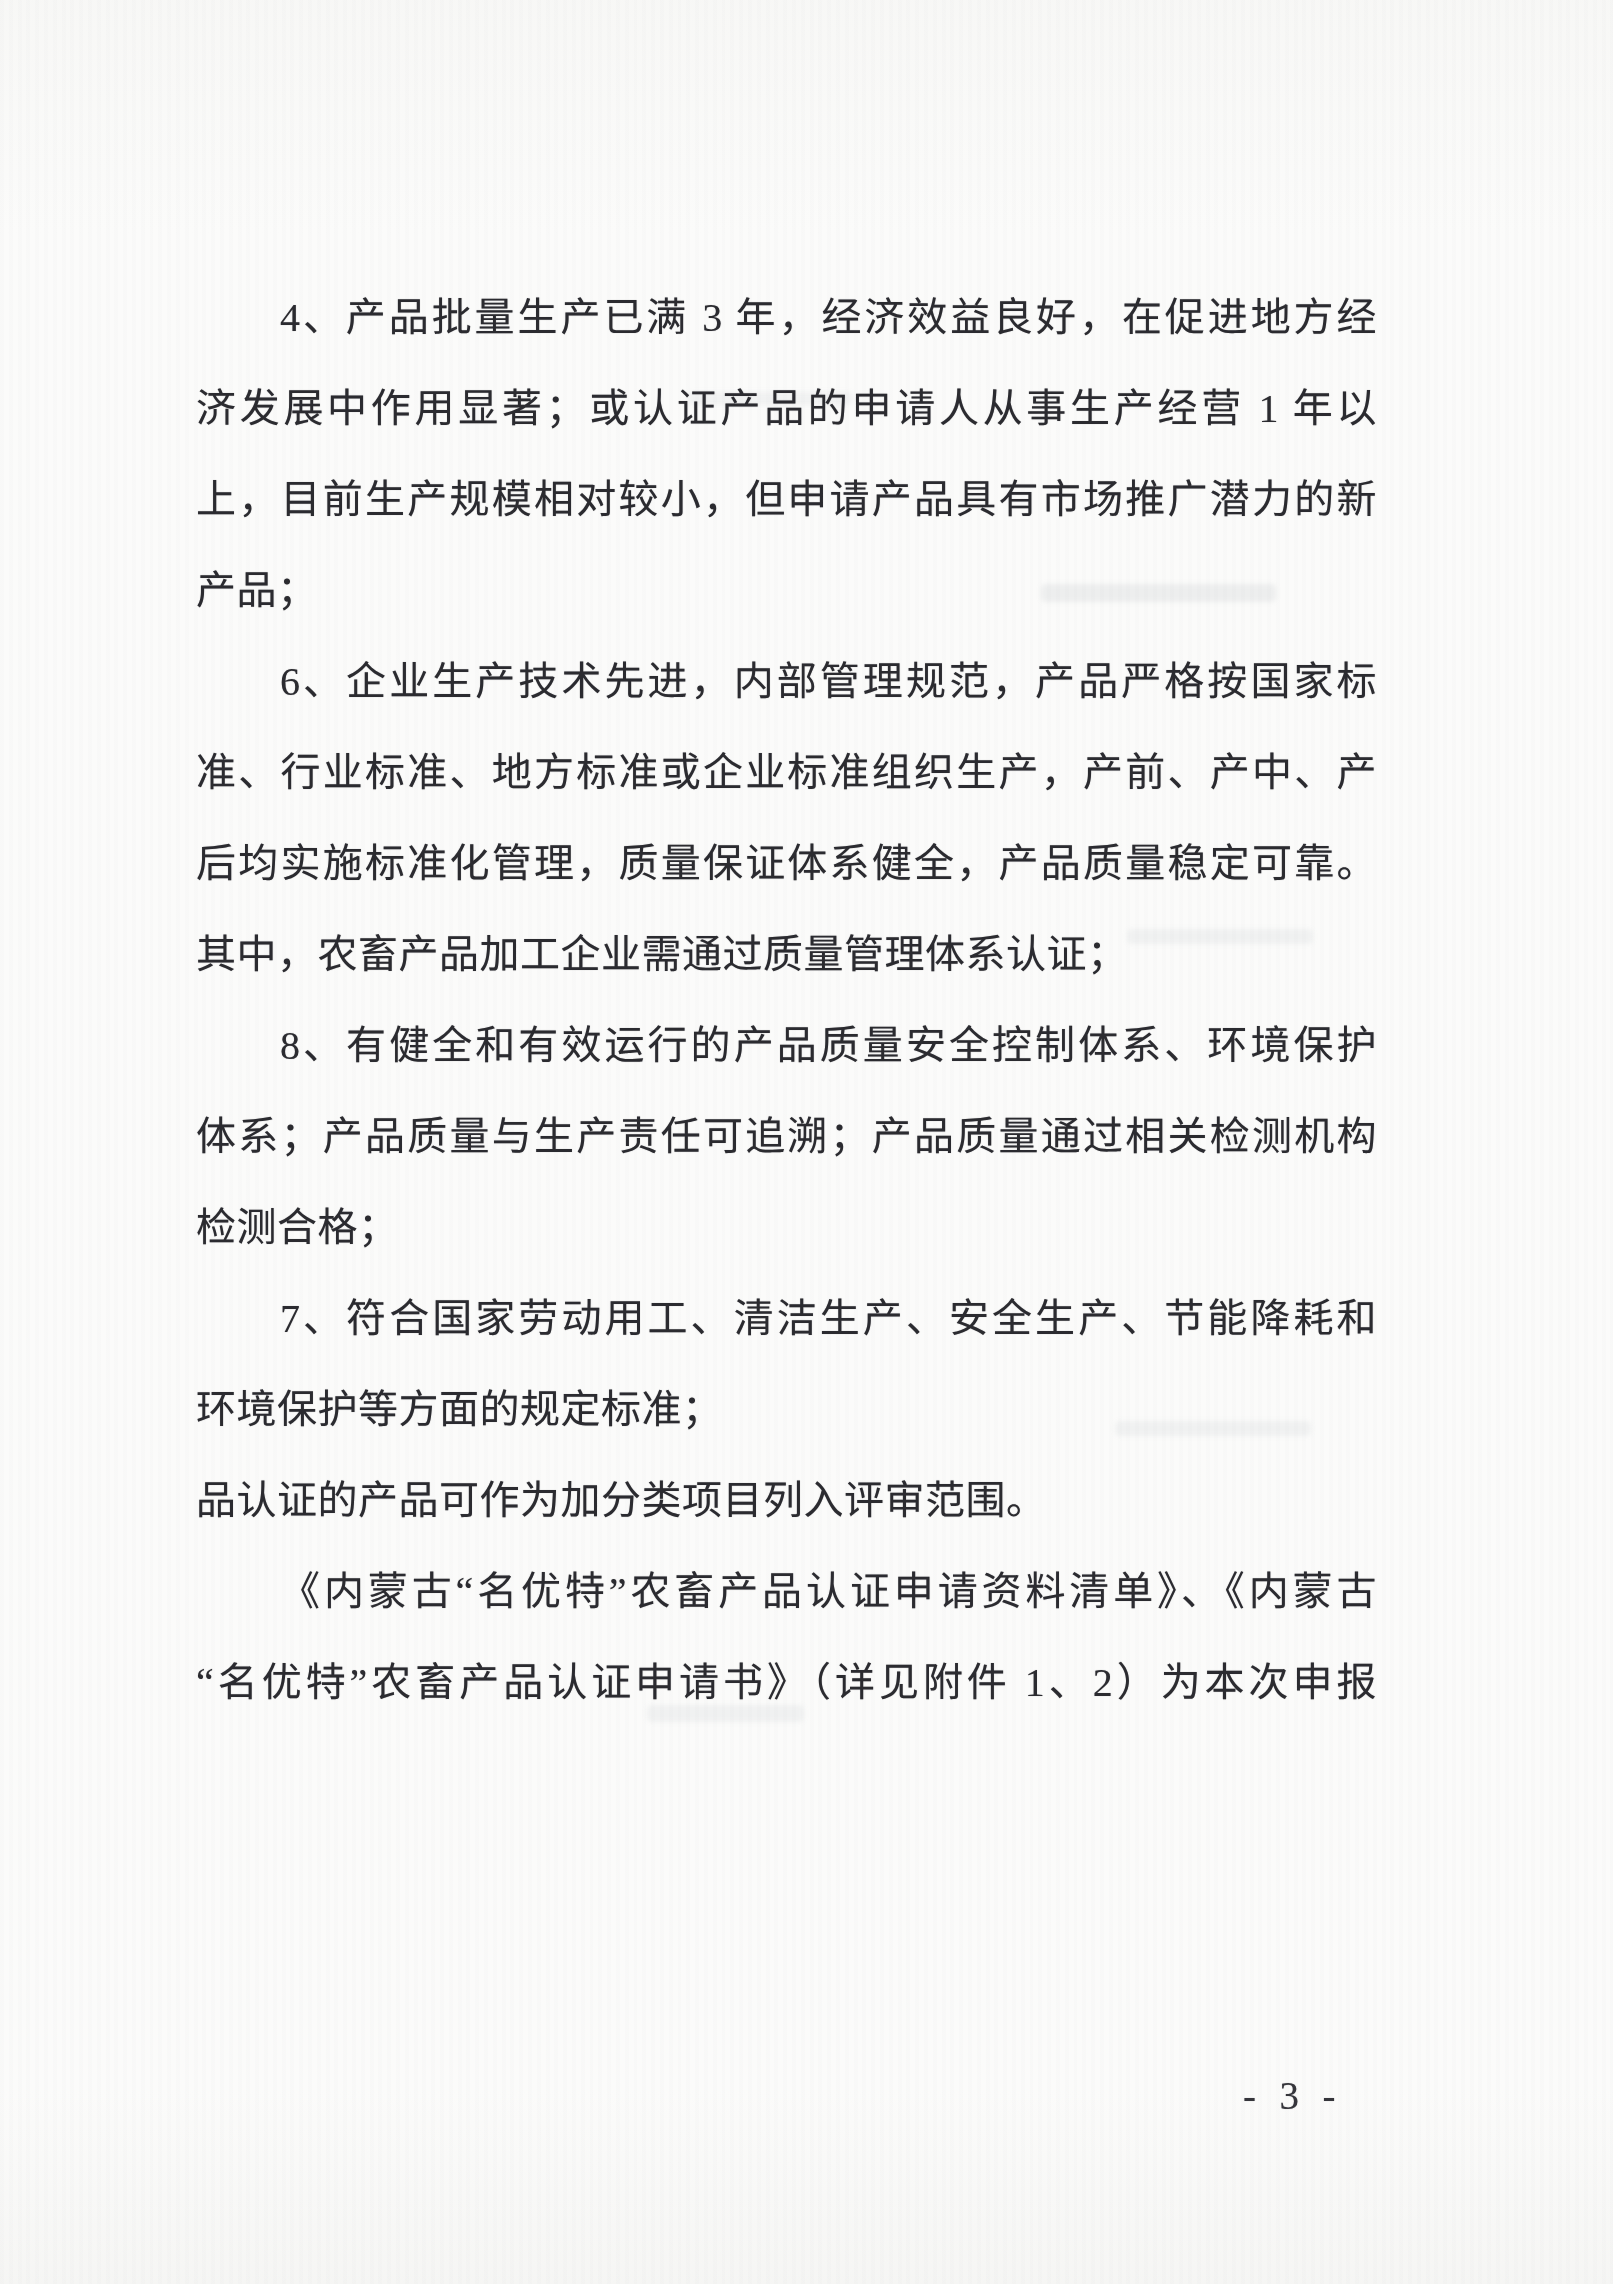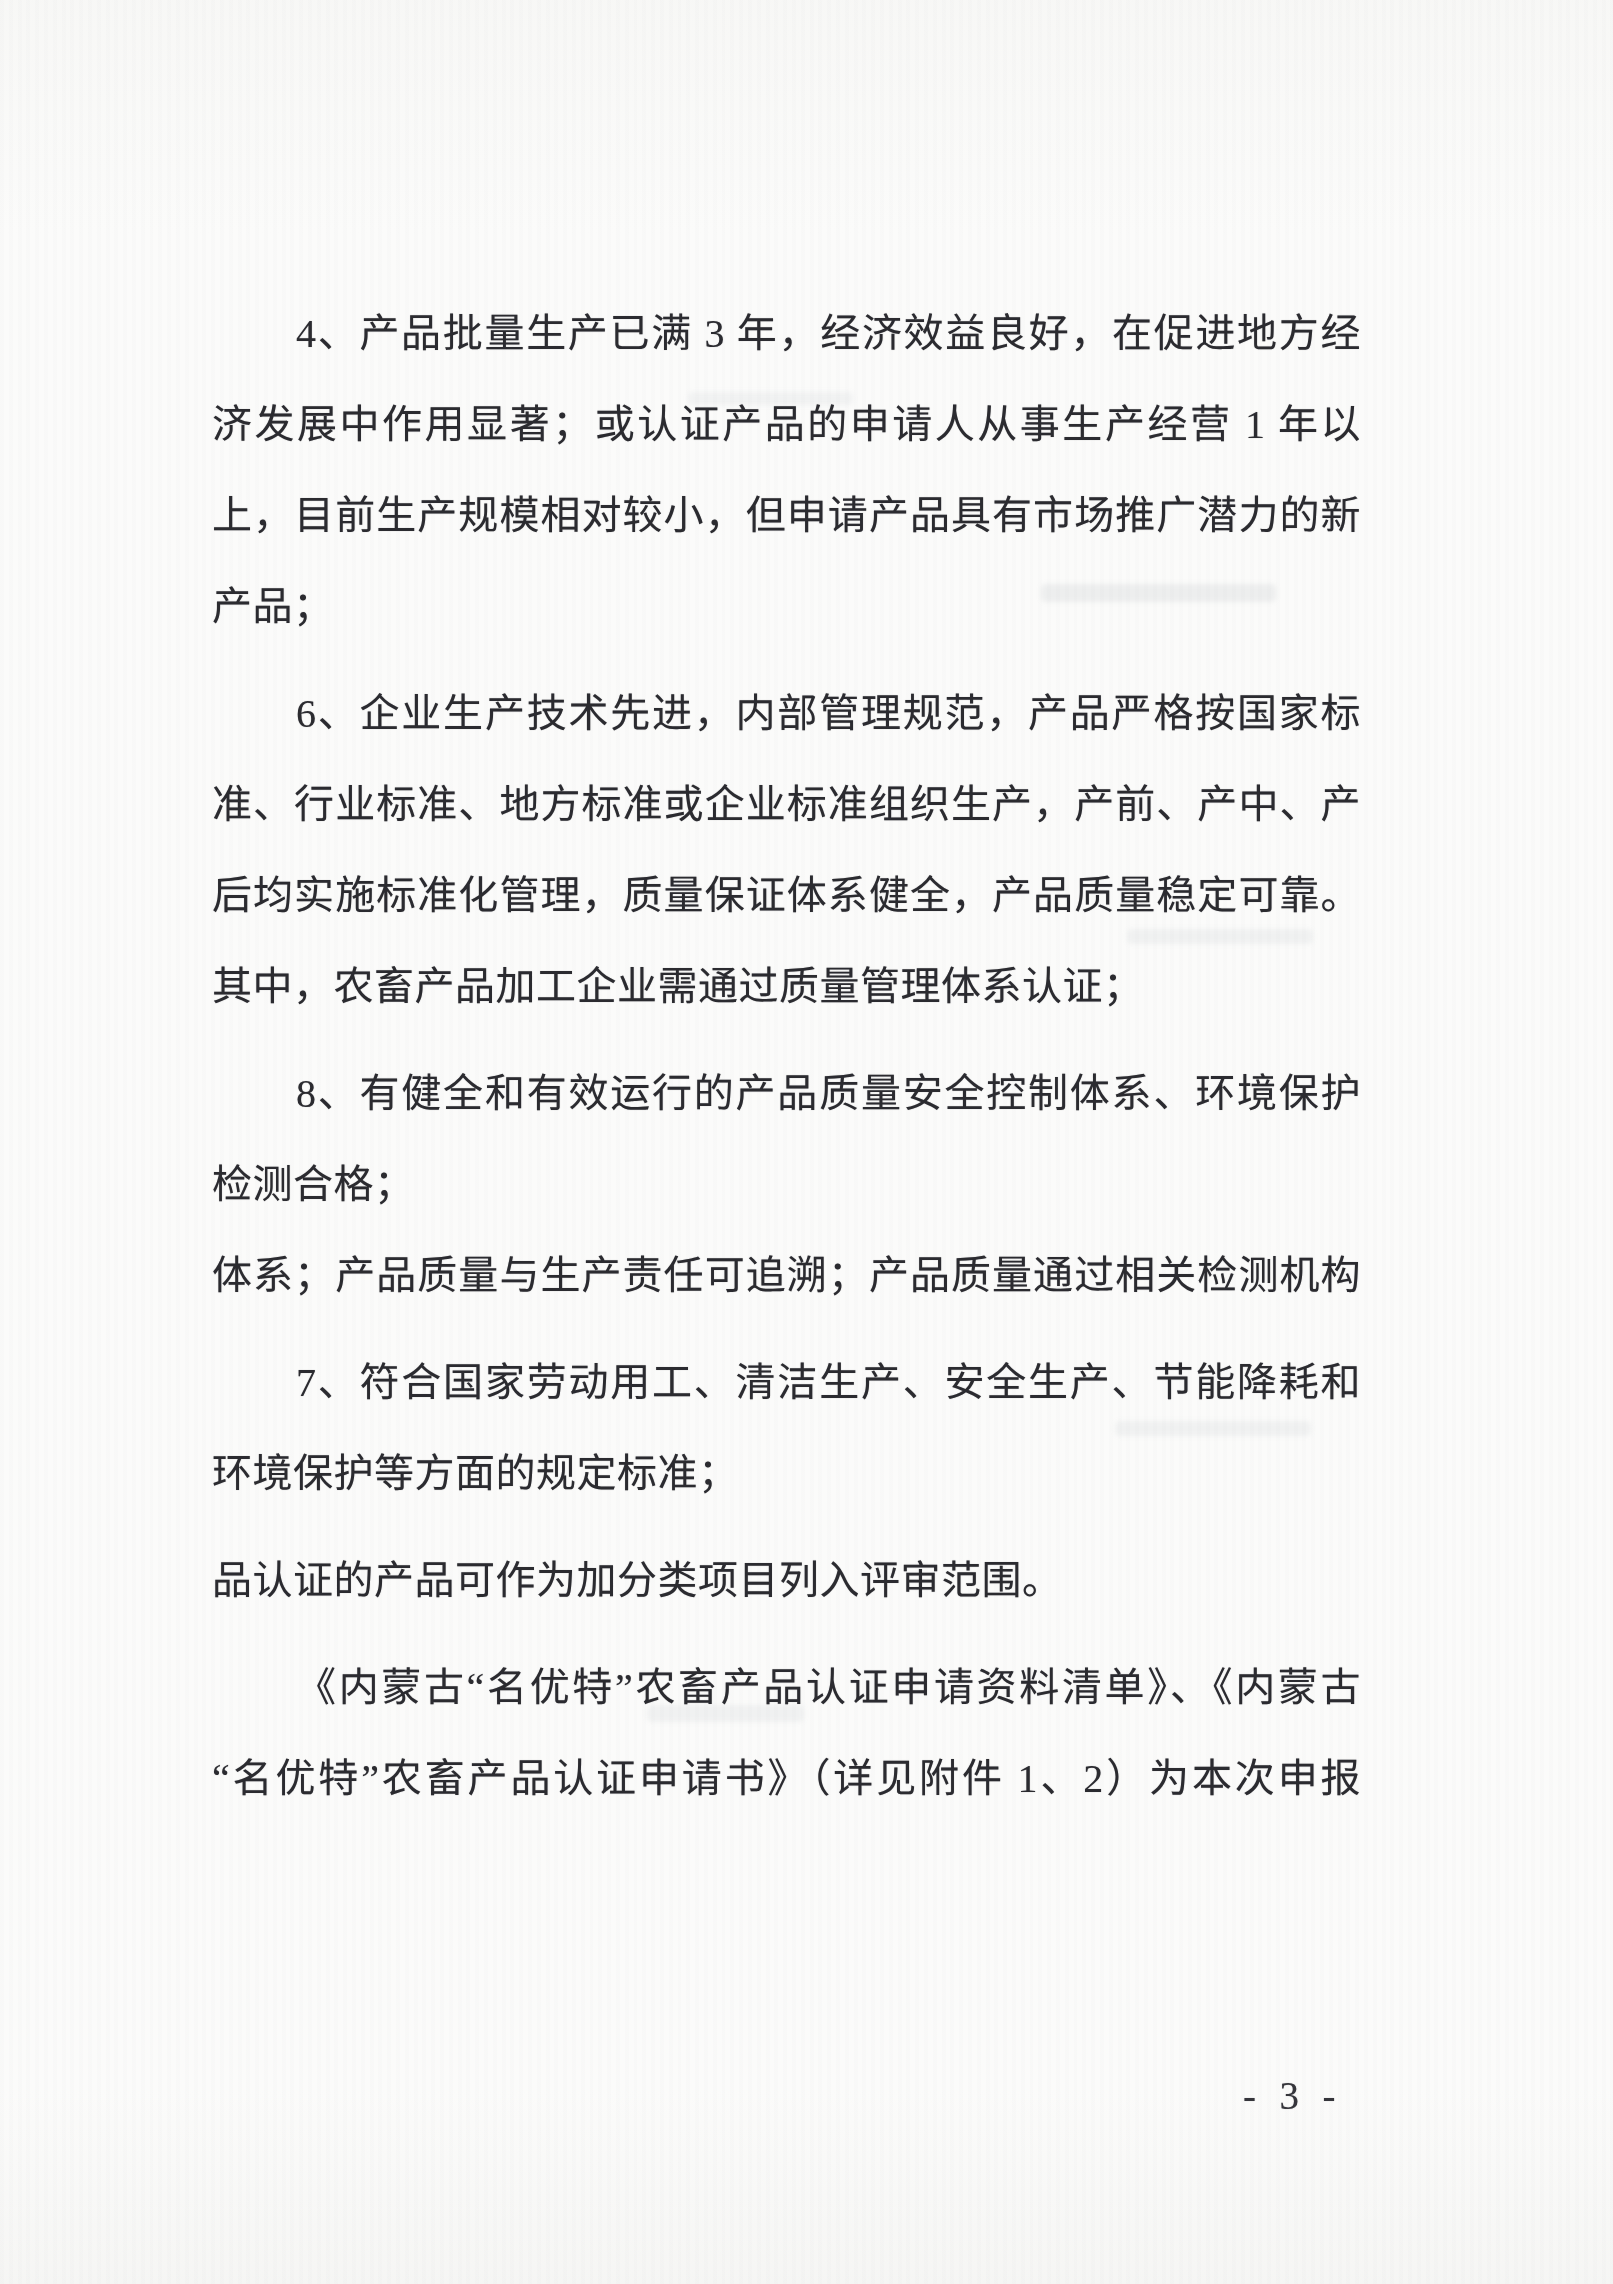--- a/index.html
+++ b/index.html
@@ -29,21 +29,21 @@
       linear-gradient(180deg, rgba(245,245,243,0.6), rgba(250,250,249,0) 235px),
       linear-gradient(0deg, rgba(240,240,238,0.5), rgba(250,250,249,0) 196px);
     pointer-events: none;
   }
   .text-block {
     position: absolute;
     left: 196px;
     top: 272px;
     width: 1181px;
   }
-  section { margin: 16px; padding: 0; }
+  section { margin: 0; padding: 0; }
   .line {
     height: 91px;
     line-height: 91px;
     font-size: 40px;
     letter-spacing: 0.5px;
     white-space: nowrap;
     text-align: justify;
     text-shadow: 0 0 1px rgba(43,43,48,0.38);
   }
   .line.stretch {
@@ -97,22 +97,22 @@
 
     <section>
       <div class="line indent stretch">6、企业生产技术先进，内部管理规范，产品严格按国家标</div>
       <div class="line stretch">准、行业标准、地方标准或企业标准组织生产，产前、产中、产</div>
       <div class="line stretch">后均实施标准化管理，质量保证体系健全，产品质量稳定可靠。</div>
       <div class="line">其中，农畜产品加工企业需通过质量管理体系认证；</div>
     </section>
 
     <section>
       <div class="line indent stretch">8、有健全和有效运行的产品质量安全控制体系、环境保护</div>
+      <div class="line stretch">体系；产品质量与生产责任可追溯；产品质量通过相关检测机构</div>
       <div class="line">检测合格；</div>
-      <div class="line stretch">体系；产品质量与生产责任可追溯；产品质量通过相关检测机构</div>
     </section>
 
     <section>
       <div class="line indent stretch">7、符合国家劳动用工、清洁生产、安全生产、节能降耗和</div>
       <div class="line">环境保护等方面的规定标准；</div>
     </section>
 
     <section>
       <div class="line">品认证的产品可作为加分类项目列入评审范围。</div>
     </section>

